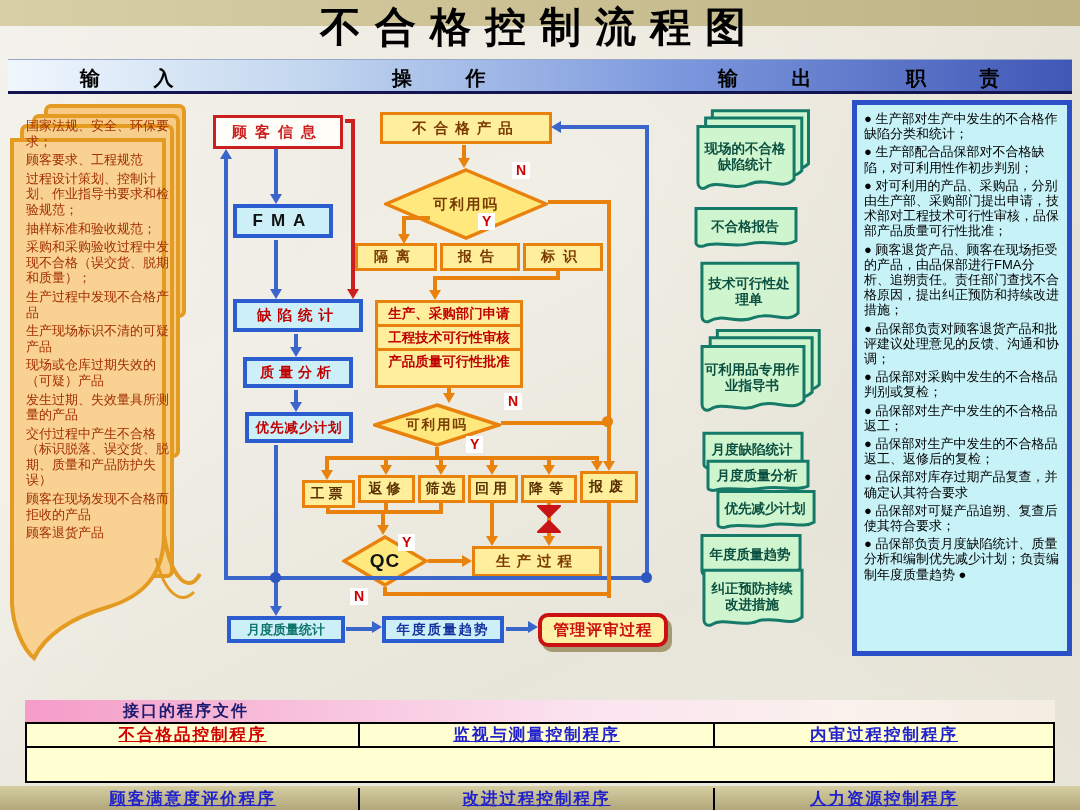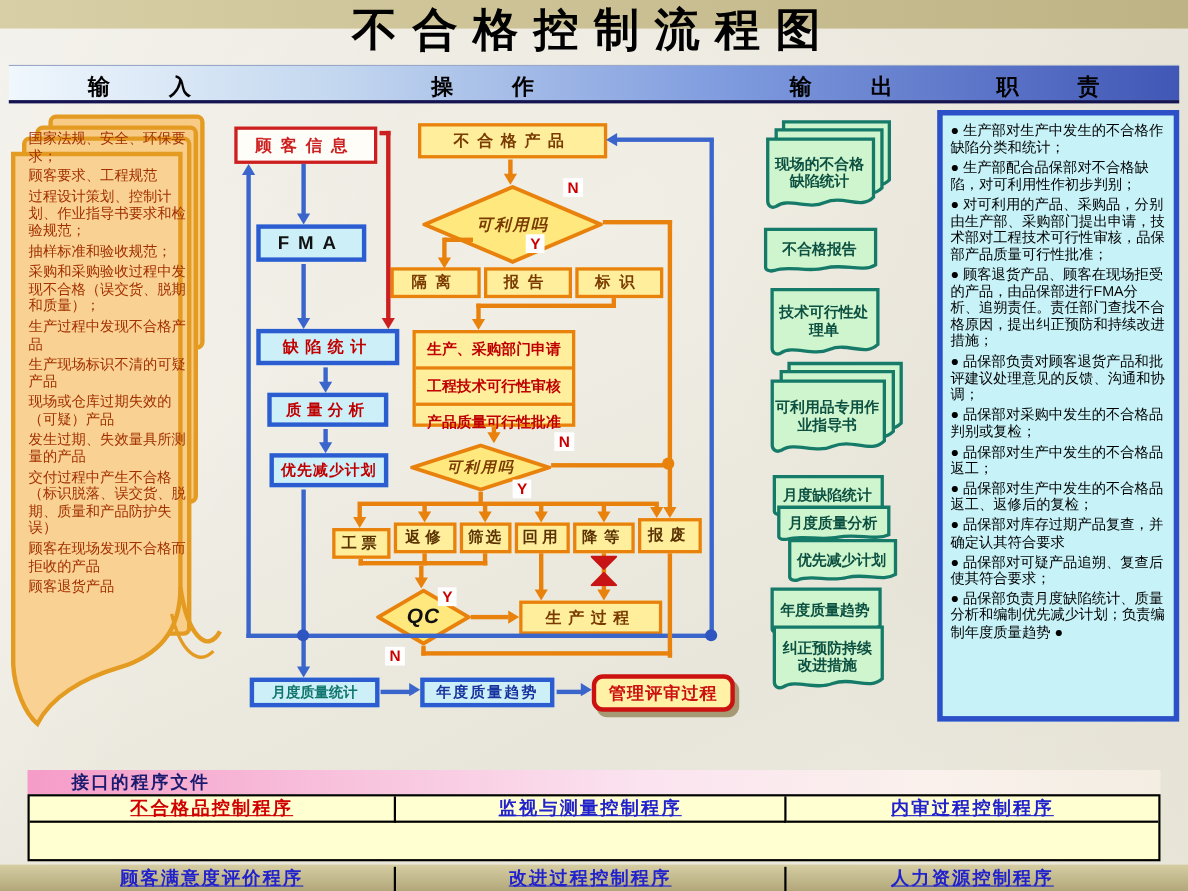--- a/index.html
+++ b/index.html
@@ -23,21 +23,21 @@
   
   .nb{position:absolute;display:flex;align-items:center;justify-content:center;text-align:center;
       font-weight:bold;box-sizing:border-box;white-space:nowrap;}
   .yb{background:#FFEE9C;border:3px solid #E8820C;color:#7A3B00;}
   .cb{background:#CDEFF8;border:4px solid #2B5CD0;color:#C00000;}
   .navytext{color:#16339E;}
   .wb{background:#FFFDF8;border:3px solid #CC1F1F;color:#CC1F1F;}
   .mr{background:#FFF2A6;border:4px solid #CC1111;border-radius:10px;color:#CC1111;
       box-shadow:4px 5px 0 #a59a74;}
   .grp{position:absolute;background:#FFEE9C;border:3px solid #E8820C;box-sizing:border-box;}
-  .grp .row{height:30px;display:flex;align-items:center;justify-content:center;
+  .grp .row{height:21px;display:flex;align-items:center;justify-content:center;
       font-weight:bold;color:#C00000;font-size:13.5px;white-space:nowrap;}
   .grp .row + .row{border-top:3px solid #E8820C;}
 
   
   .hl,.vl{position:absolute;}
   .hl{height:4px;} .vl{width:4px;}
   .bl{background:#3A66CC;} .or{background:#E8820C;} .rd{background:#CC1F1F;}
   .ar{position:absolute;width:0;height:0;}
   .ar.d{border-left:6px solid transparent;border-right:6px solid transparent;border-top:10px solid;}
   .ar.u{border-left:6px solid transparent;border-right:6px solid transparent;border-bottom:10px solid;}
@@ -51,21 +51,21 @@
   .ar.c-or{border-top-color:#E8820C;border-bottom-color:#E8820C;border-left-color:#E8820C;border-right-color:#E8820C;}
   .ar.d.c-or{border-left-color:transparent;border-right-color:transparent;}
   .ar.r.c-or{border-top-color:transparent;border-bottom-color:transparent;}
   .ar.c-rd{border-top-color:#CC1F1F;}
   .ar.d.c-rd{border-left-color:transparent;border-right-color:transparent;}
   .dot{position:absolute;width:11px;height:11px;border-radius:50%;}
   .dot.bl2{background:#2F55C0;} .dot.or2{background:#E8820C;}
   .chip{position:absolute;background:#fff;color:#CC0000;font-weight:bold;font-size:14px;
         line-height:15px;padding:1px 4px;}
 
-  .dia{position:absolute;font-style:italic;}
+  .dia{position:absolute;}
   .dia svg{position:absolute;left:0;top:0;}
   .dia .lab{position:relative;z-index:1;width:100%;height:100%;display:flex;align-items:center;
       justify-content:center;color:#7A3B00;font-weight:bold;font-size:14.5px;letter-spacing:2px;}
 
   
   .doc{position:absolute;}
   .doc svg{position:absolute;left:0;top:0;overflow:visible;}
   .doc .dt{position:absolute;left:4px;right:6px;top:46%;transform:translateY(-50%);
       text-align:center;color:#0B5040;font-weight:bold;font-size:13.5px;line-height:1.15;}
 
@@ -75,21 +75,21 @@
   .inp-text .in-item{margin-bottom:3px;}
 
   
   .resp{position:absolute;left:852px;top:100px;width:220px;height:556px;background:#C6F2F8;
       border:5px solid #2B50C8;box-sizing:border-box;padding:6px 7px 0 7px;color:#000;overflow:hidden;}
   .resp .resp-item{font-size:13px;line-height:1.17;margin-bottom:3px;}
 
   
   .pinkbar{position:absolute;left:25px;top:700px;width:1030px;height:22px;display:flex;align-items:center;
       background:linear-gradient(90deg,#F59CC8 0%,#F8C4DE 30%,#FBE4F0 55%,#FAF1EC 80%,#F3EDE2 100%);}
-  .pinkbar span{font-size:16px;font-weight:bold;color:#1b1b70;letter-spacing:2px;padding-left:40px;}
+  .pinkbar span{font-size:16px;font-weight:bold;color:#1b1b70;letter-spacing:2px;padding-left:98px;}
   .iftable{position:absolute;left:25px;top:722px;width:1030px;height:61px;background:#FFFFD2;
       border:2px solid #000;box-sizing:border-box;display:grid;
       grid-template-columns:333px 355px 1fr;grid-template-rows:1fr 1fr;}
   .iftable .cell{display:flex;align-items:center;justify-content:center;font-size:16.5px;
       font-weight:bold;letter-spacing:2px;text-decoration:underline;color:#2222CC;
       border-right:2px solid #000;border-bottom:2px solid #000;}
   .iftable .cell:nth-child(3n){border-right:none;}
   .iftable .cell:nth-child(n+4){border-bottom:none;margin-top:40px;}
   .iftable .c-red{color:#D00000;}
 </style>

